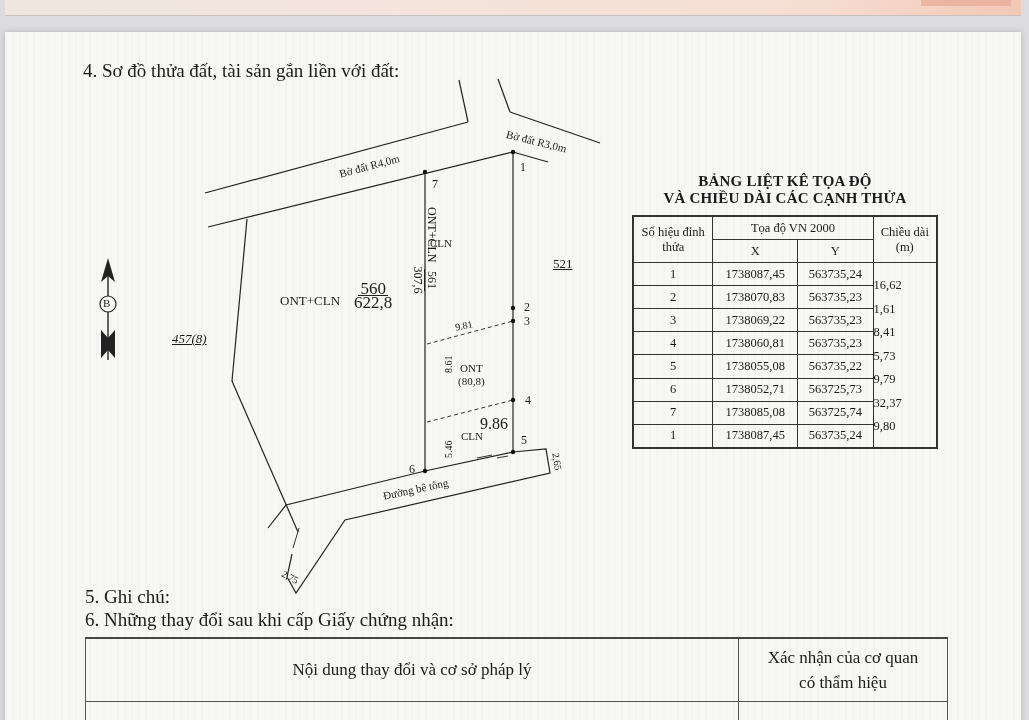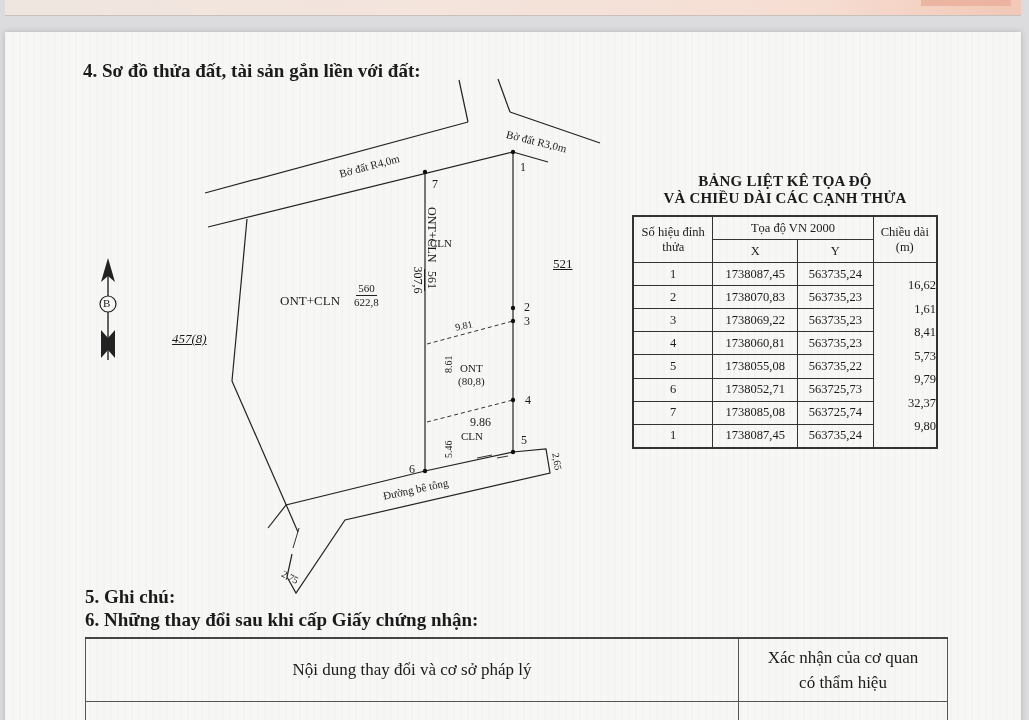--- a/index.html
+++ b/index.html
@@ -22,45 +22,45 @@
     position:absolute; left:5px; top:32px; width:1016px; height:700px;
     background:#f7f7f6;
     box-shadow:0 0 6px rgba(0,0,0,.18);
   }
   .page::after {
     content:""; position:absolute; left:0; top:0; right:0; bottom:0;
     background:repeating-linear-gradient(90deg, rgba(210,215,210,.10) 0 2px, transparent 2px 7px);
     pointer-events:none;
   }
   .heading {
-    position:absolute; font-weight:bold; font-size:19px; white-space:nowrap;
+    position:absolute; font-weight:normal; font-size:19px; white-space:nowrap;
   }
   .sketch { position:absolute; left:0; top:0; }
   .lbl { position:absolute; font-size:11px; white-space:nowrap; }
   .lbl-m { font-size:13px; }
   .num { position:absolute; font-size:12px; }
-  .frac { position:absolute; display:flex; flex-direction:column; align-items:center; font-size:11px; line-height:13px;text-align:right; }
+  .frac { position:absolute; display:flex; flex-direction:column; align-items:center; font-size:17px; line-height:13px;text-align:right; }
   .frac .top { border-bottom:1px solid #222; padding:0 2px; }
   .under { text-decoration:underline; }
 
   .coord-title {
     position:absolute; left:630px; top:173px; width:310px; text-align:center;
     font-weight:bold; font-size:15px; line-height:17px; letter-spacing:.2px;
   }
   table.coord {
     position:absolute; left:632px; top:215px; width:306px;
     border-collapse:collapse; font-size:12.5px; background:transparent;
   }
   table.coord td, table.coord th {
     border:1px solid #333; text-align:center; padding:0; font-weight:normal; height:22px;
   }
   table.coord { border:2px solid #333; }
   .len-col { vertical-align:top; }
   .len-stack { position:relative; height:184px; }
-  .len-stack span { position:absolute; left:0; right:0; text-align:right; }
+  .len-stack span { position:absolute; left:0; right:0; text-align:left; }
 
   table.changes {
     position:absolute; left:85px; top:637px; width:863px; border-collapse:collapse;
     font-size:17px; border-top:2px solid #444;
   }
   table.changes td { border:1px solid #555; text-align:center; vertical-align:middle; }
   table.changes tr.head td { height:60px; }
   table.changes tr.body td { height:40px; }
 </style>
 </head>
@@ -150,21 +150,21 @@
     <span>307,6</span>
   </div>
 </div>
 
 <span class="lbl" style="left:430px;top:237px;">CLN</span>
 <span class="lbl" style="left:460px;top:362px;">ONT</span>
 <span class="lbl" style="left:458px;top:375px;">(80,8)</span>
 <span class="lbl" style="left:461px;top:430px;">CLN</span>
 
 <span class="lbl" style="left:455px;top:320px;font-size:10px;transform:rotate(-12deg);">9.81</span>
-<span class="lbl" style="left:470px;top:415px;font-size:12px;">9.86</span>
+<span class="lbl" style="left:480px;top:415px;font-size:16px;">9.86</span>
 <span class="lbl" style="left:443px;top:373px;font-size:10px;transform:rotate(-90deg);transform-origin:left top;">8.61</span>
 <span class="lbl" style="left:443px;top:458px;font-size:10px;transform:rotate(-90deg);transform-origin:left top;">5.46</span>
 <span class="lbl" style="left:561px;top:452px;font-size:10px;transform:rotate(80deg);transform-origin:left top;">2,65</span>
 <span class="lbl" style="left:285px;top:568px;font-size:10px;transform:rotate(28deg);transform-origin:left top;">2,75</span>
 
 <div class="coord-title">
   <div>BẢNG LIỆT KÊ TỌA ĐỘ</div>
   <div>VÀ CHIỀU DÀI CÁC CẠNH THỬA</div>
 </div>
 

